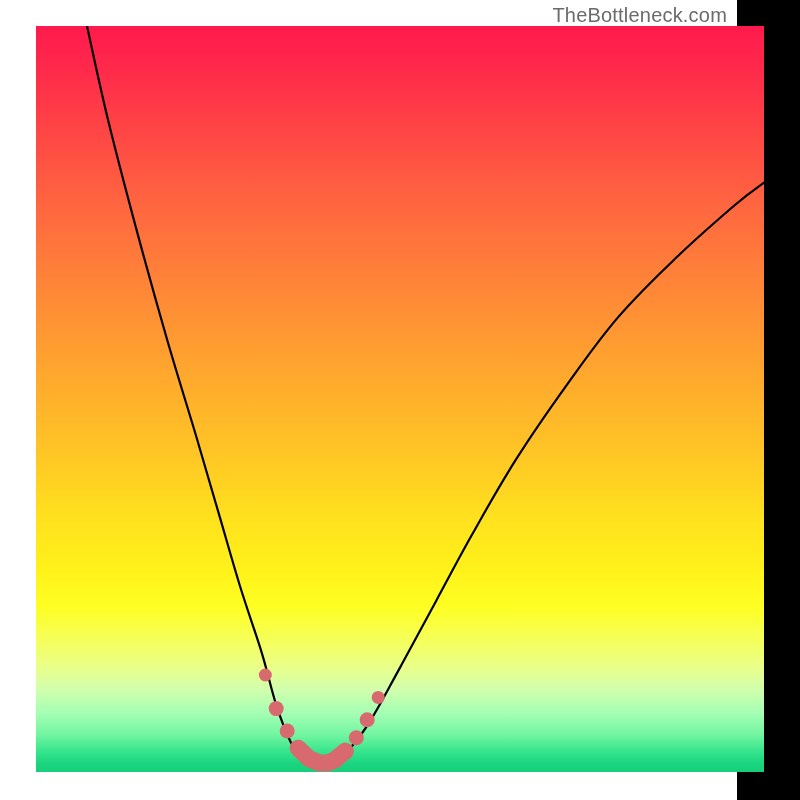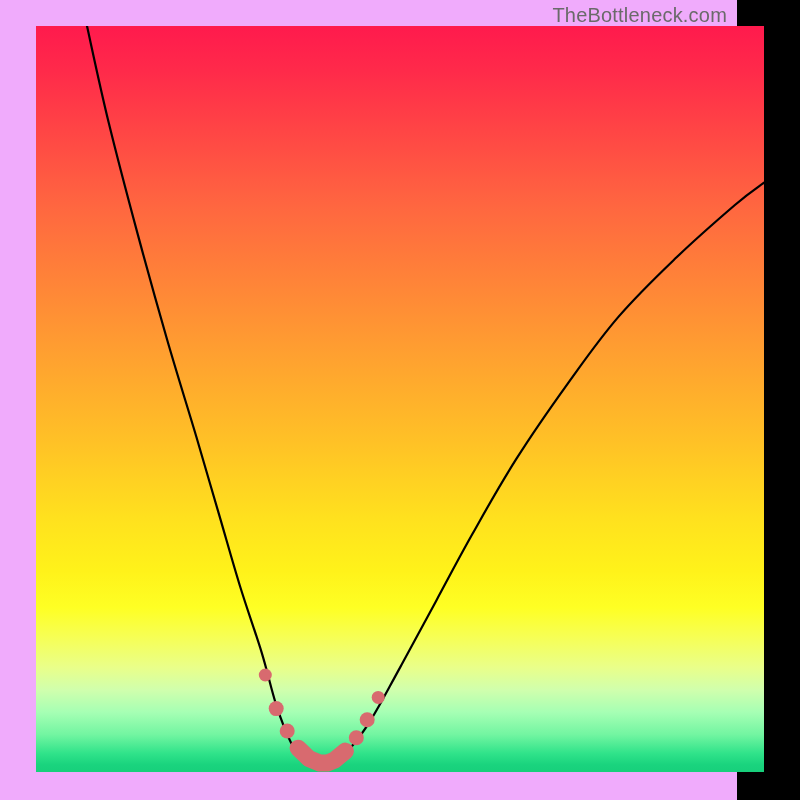--- a/index.html
+++ b/index.html
@@ -8,21 +8,21 @@
     width: 800px;
     height: 800px;
     background: #000;
     overflow: hidden;
     font-family: Arial, Helvetica, sans-serif;
   }
   .frame {
     position: absolute;
     left: 0; top: 0;
     width: 737px; height: 800px;
-    background: #f0abfc;
+    background: #ffffff;
   }
   .plot {
     position: absolute;
     left: 36px;
     top: 26px;
     width: 728px;
     height: 746px;
     background: linear-gradient(to bottom,
       #ff1a4d 0%,
       #ff2a4a 6%,

